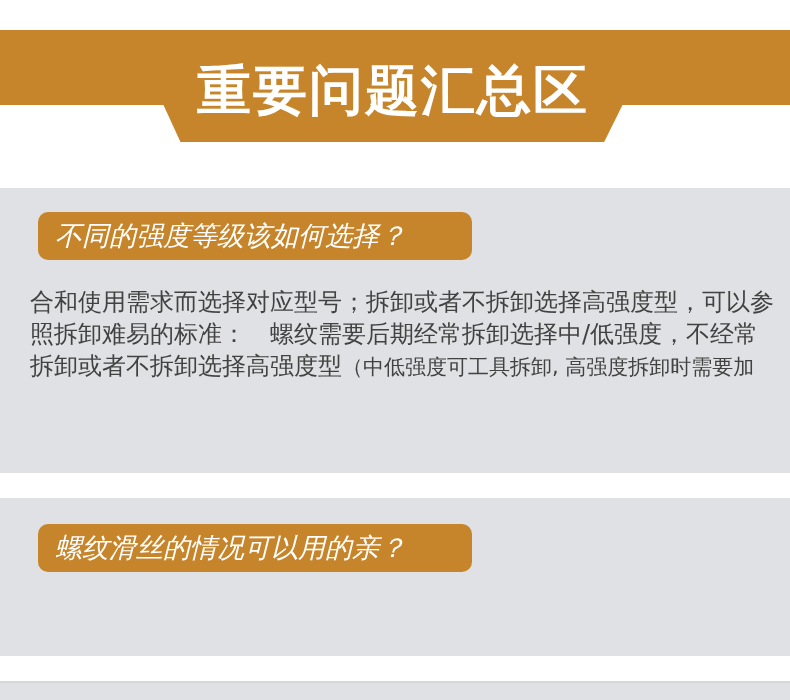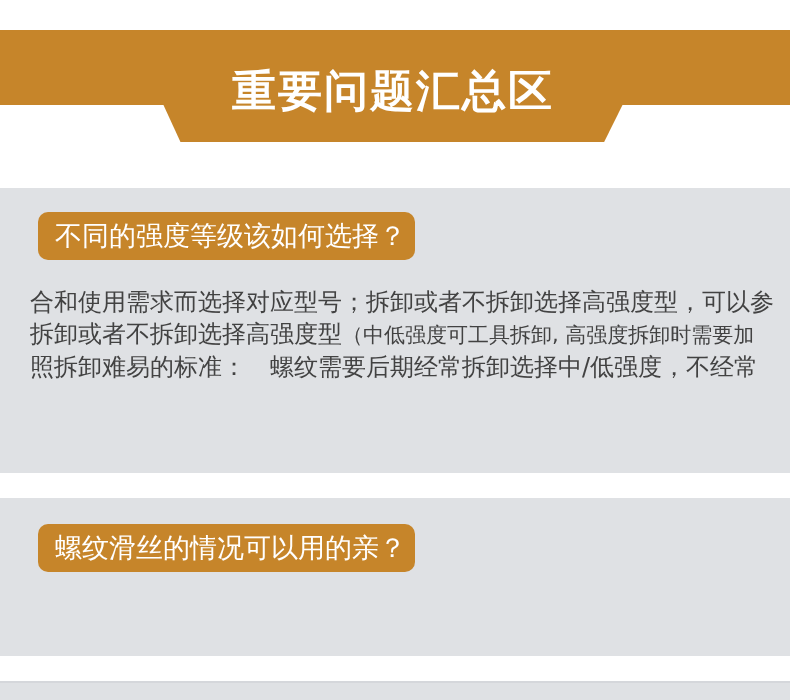--- a/index.html
+++ b/index.html
@@ -25,35 +25,35 @@
   }
   .banner-tab{
     position:absolute;top:104px;left:163px;width:460px;height:38px;
     background:var(--orange);
     -webkit-clip-path:polygon(0 0,100% 0,95.9% 100%,3.8% 100%);
     clip-path:polygon(0 0,100% 0,95.9% 100%,3.8% 100%);
   }
   .banner-title{
     position:absolute;top:63px;left:163px;width:460px;
     text-align:center;
-    font-size:44px;line-height:56px;font-weight:700;
+    font-size:54px;line-height:56px;font-weight:700;
     letter-spacing:2px;color:#fff;white-space:nowrap;
   }
 
   
   .faq{position:absolute;left:0;width:790px;background:var(--section-bg);}
   .faq-1{top:188px;height:285px;}
   .faq-2{top:498px;height:158px;}
 
   .q-badge{
-    position:absolute;left:38px;width:377px;height:48px;
+    position:absolute;left:38px;width:434px;height:48px;
     box-sizing:border-box;padding-left:17px;
     background:var(--orange);border-radius:10px;
     color:#fff;font-size:27px;line-height:48px;
-    white-space:nowrap;overflow:hidden;
+    white-space:nowrap;overflow:hidden;font-style:italic;
   }
   .faq-1 .q-badge{top:24px;}
   .faq-2 .q-badge{top:26px;}
 
   .answer{
     position:absolute;left:30px;right:20px;
     color:var(--body-text);
     font-size:24px;line-height:32px;
   }
   .faq-1 .answer{top:98px;}
@@ -80,24 +80,24 @@
 
   <section class="faq faq-1">
     <div class="q-badge">
       <span>不同的强度等级该如何选择？</span>
     </div>
     <div class="answer">
       <div class="line">
         <span class="t">合和使用需求而选择对应型号；拆卸或者不拆卸选择高强度型，可以参</span>
       </div>
       <div class="line">
-        <span class="t">拆卸或者不拆卸选择高强度型</span><span class="small">（中低强度可工具拆卸, 高强度拆卸时需要加</span>
+        <span class="t">照拆卸难易的标准：　螺纹需要后期经常拆卸选择中/低强度，不经常</span>
       </div>
       <div class="line">
-        <span class="t">照拆卸难易的标准：　螺纹需要后期经常拆卸选择中/低强度，不经常</span>
+        <span class="t">拆卸或者不拆卸选择高强度型</span><span class="small">（中低强度可工具拆卸, 高强度拆卸时需要加</span>
       </div>
     </div>
   </section>
 
   <section class="faq faq-2">
     <div class="q-badge">
       <span>螺纹滑丝的情况可以用的亲？</span>
     </div>
   </section>
 

